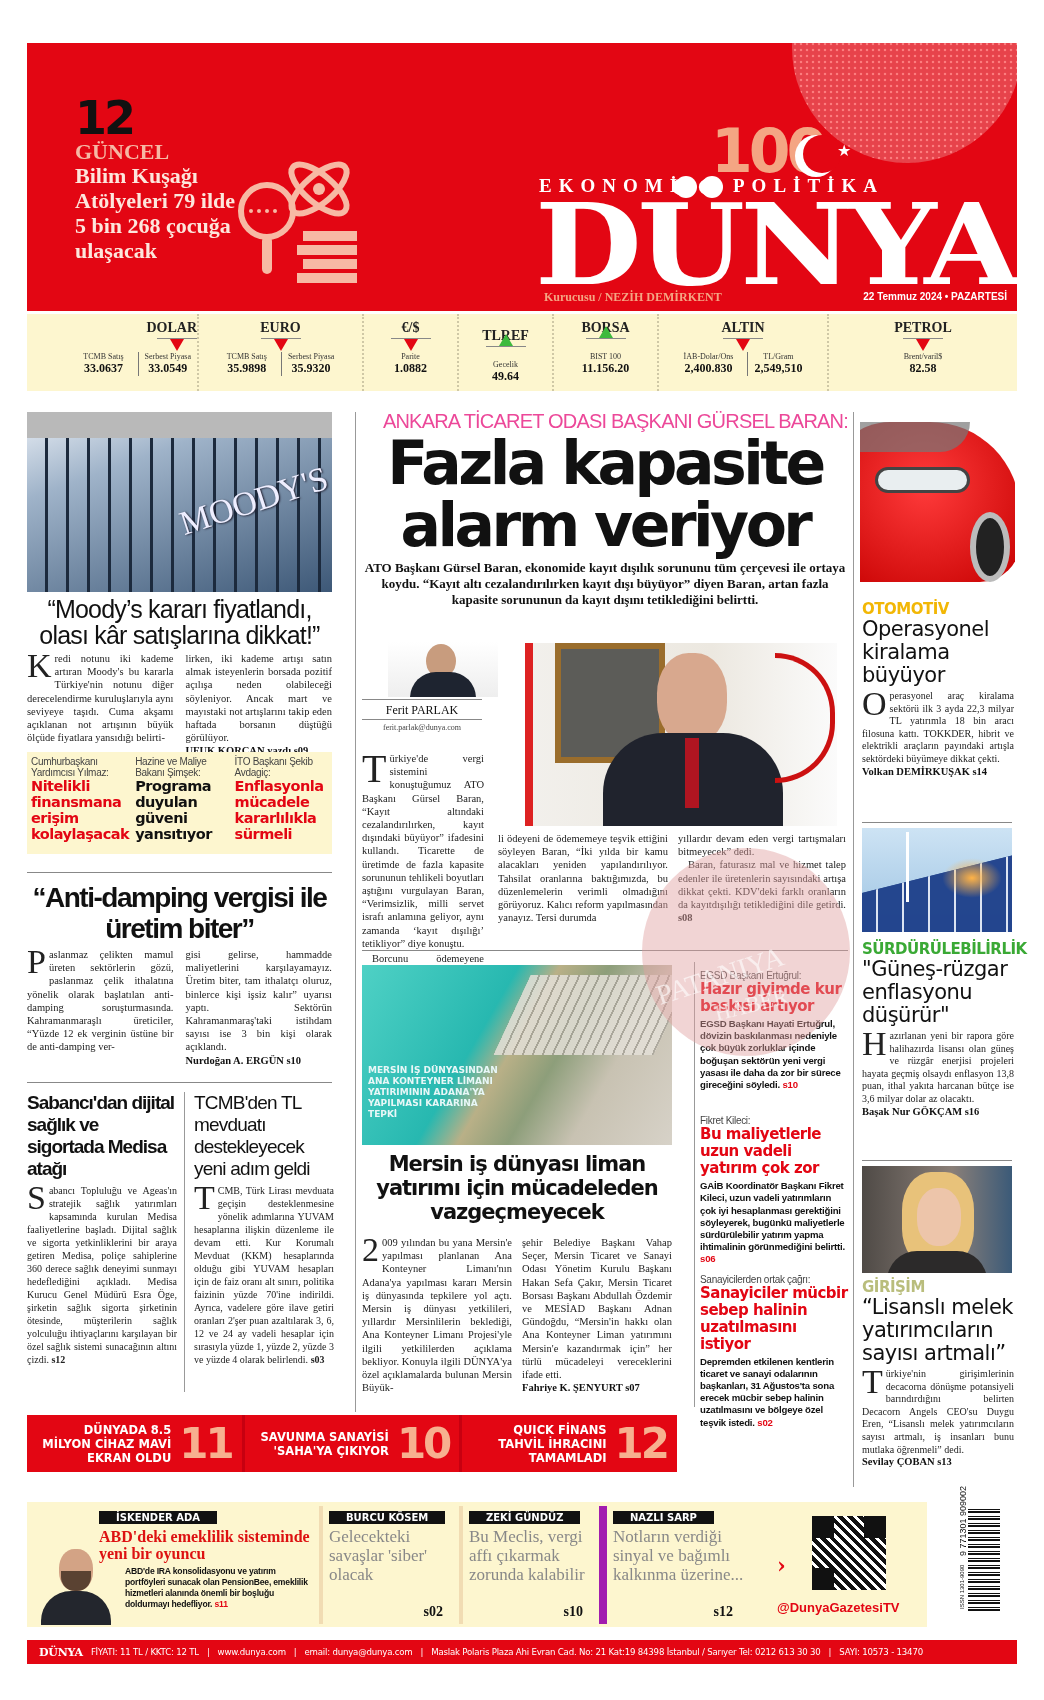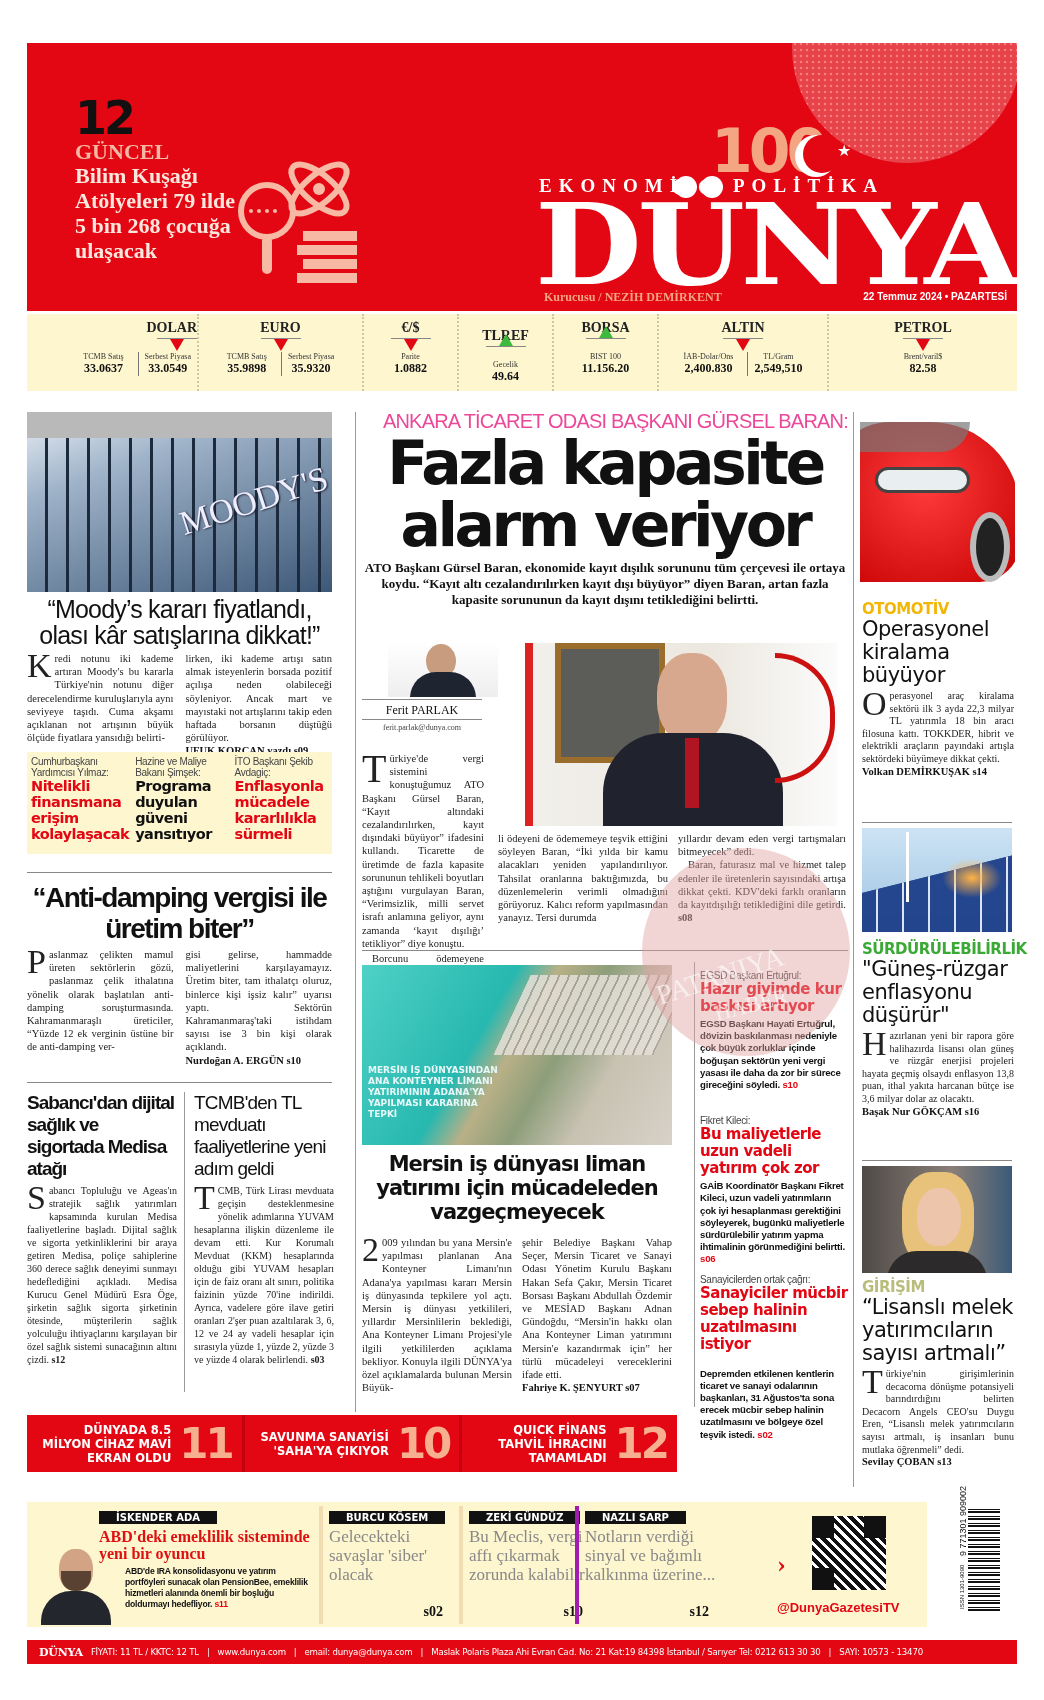--- a/index.html
+++ b/index.html
@@ -240,21 +240,21 @@
   <div class="body-txt" style="flex:1"><span>gisi gelirse, hammadde maliyetlerini karşılayamayız. Üretim biter, tam ithalatçı oluruz, binlerce kişi işsiz kalır” uyarısı yaptı. Sektörün Kahramanmaraş'taki istihdam sayısı ise 3 bin kişi olarak açıklandı.</span><div class="byline">Nurdoğan A. ERGÜN s10</div></div>
 </div>
 <div class="hr" style="left:27px;top:1082px;width:305px"></div>
 
 <div class="abs" style="left:27px;top:1092px;width:150px">
   <div class="sans" style="font-weight:bold;font-size:19px;line-height:22px;letter-spacing:-1px">Sabancı'dan dijital sağlık ve sigortada Medisa atağı</div>
   <div class="body-txt" style="margin-top:4px;font-size:10px;line-height:13px"><span class="drop">S</span><span>abancı Topluluğu ve Ageas'ın stratejik sağlık yatırımları kapsamında kurulan Medisa faaliyetlerine başladı. Dijital sağlık ve sigorta yetkinliklerini bir araya getiren Medisa, poliçe sahiplerine 360 derece sağlık deneyimi sunmayı hedeflediğini açıkladı. Medisa Kurucu Genel Müdürü Esra Öge, şirketin sağlık sigorta şirketinin ötesinde, müşterilerin sağlık yolculuğu ihtiyaçlarını karşılayan bir özel sağlık sistemi sunacağının altını çizdi.</span> <b>s12</b></div>
 </div>
 <div class="vr" style="left:184px;top:1092px;height:300px"></div>
 <div class="abs" style="left:194px;top:1092px;width:140px">
-  <div class="sans" style="font-size:19px;line-height:22px;letter-spacing:-0.8px">TCMB'den TL mevduatı faaliyetlerine yeni adım geldi</div>
+  <div class="sans" style="font-size:19px;line-height:22px;letter-spacing:-0.8px">TCMB'den TL mevduatı destekleyecek yeni adım geldi</div>
   <div class="body-txt" style="margin-top:4px;font-size:10px;line-height:13px"><span class="drop">T</span><span>CMB, Türk Lirası mevduata geçişin desteklenmesine yönelik adımlarına YUVAM hesaplarına ilişkin düzenleme ile devam etti. Kur Korumalı Mevduat (KKM) hesaplarında olduğu gibi YUVAM hesapları için de faiz oranı alt sınırı, politika faizinin yüzde 70'ine indirildi. Ayrıca, vadelere göre ilave getiri oranları 2'şer puan azaltılarak 3, 6, 12 ve 24 ay vadeli hesaplar için sırasıyla yüzde 1, yüzde 2, yüzde 3 ve yüzde 4 olarak belirlendi.</span> <b>s03</b></div>
 </div>
 
 <div class="vr" style="left:355px;top:412px;height:1000px"></div>
 <div class="vr" style="left:853px;top:412px;height:1075px"></div>
 <div class="abs sans" style="left:362px;top:410px;width:486px;font-size:20px;color:#ec4899;text-align:right;letter-spacing:-0.8px">ANKARA TİCARET ODASI BAŞKANI GÜRSEL BARAN:</div>
 <div class="abs cond" style="left:362px;top:432px;width:486px;font-size:60px;line-height:62px;font-weight:900;text-align:center;letter-spacing:-3.5px">
   <div>Fazla kapasite</div>
   <div>alarm veriyor</div>
 </div>
@@ -304,21 +304,21 @@
   <div class="blk-txt" style="margin-top:3px"><span>EGSD Başkanı Hayati Ertuğrul, dövizin baskılanması nedeniyle çok büyük zorluklar içinde boğuşan sektörün yeni vergi yasası ile daha da zor bir sürece gireceğini söyledi.</span> <span class="pg">s10</span></div>
     </div>
     <div style="margin-bottom: 8px; margin-top: 24px;">
       <div class="small-k">Fikret Kileci:</div>
   <div class="red-hl" style="font-size:15px;line-height:17px">Bu maliyetlerle uzun vadeli yatırım çok zor</div>
   <div class="blk-txt" style="margin-top:3px"><span>GAİB Koordinatör Başkanı Fikret Kileci, uzun vadeli yatırımların çok iyi hesaplanması gerektiğini söyleyerek, bugünkü maliyetlerle sürdürülebilir yatırım yapma ihtimalinin görünmediğini belirtti.</span> <span class="pg">s06</span></div>
     </div>
     <div style="margin-bottom: 8px;">
       <div class="small-k">Sanayicilerden ortak çağrı:</div>
   <div class="red-hl" style="font-size:15px;line-height:17px">Sanayiciler mücbir sebep halinin uzatılmasını istiyor</div>
-  <div class="blk-txt" style="margin-top:15px"><span>Depremden etkilenen kentlerin ticaret ve sanayi odalarının başkanları, 31 Ağustos'ta sona erecek mücbir sebep halinin uzatılmasını ve bölgeye özel teşvik istedi.</span> <span class="pg">s02</span></div>
+  <div class="blk-txt" style="margin-top:3px"><span>Depremden etkilenen kentlerin ticaret ve sanayi odalarının başkanları, 31 Ağustos'ta sona erecek mücbir sebep halinin uzatılmasını ve bölgeye özel teşvik istedi.</span> <span class="pg">s02</span></div>
     </div>
   </div>
 
 <div class="watermark">
   <span style="left:12px;top:112px;transform:rotate(-18deg)">PATANIYA</span>
   <span style="left:72px;top:144px;font-size:22px;transform:rotate(-14deg)">HABER</span>
 </div>
 
 <div class="photo" style="left:860px;top:412px;width:155px;height:180px;background:#fff">
   <div style="position:absolute;left:-30px;top:10px;width:190px;height:160px;border-radius:60px 90px 40px 30px;background:radial-gradient(circle at 50% 40%,#ff3b3b,#c60000)"></div>
@@ -386,21 +386,21 @@
   <div class="abs" style="left:292px;top:4px;width:140px;height:118px;border-left:4px solid #f1dcb3">
     <span class="tag" style="margin-left:6px">BURCU KÖSEM</span>
     <div class="col-t" style="padding-left:6px;margin-top:2px">Gelecekteki savaşlar 'siber' olacak</div>
     <div class="col-p">s02</div>
   </div>
   <div class="abs" style="left:432px;top:4px;width:140px;height:118px;border-left:4px solid #f1dcb3">
     <span class="tag" style="margin-left:6px">ZEKİ GÜNDÜZ</span>
     <div class="col-t" style="padding-left:6px;margin-top:2px">Bu Meclis, vergi affı çıkarmak zorunda kalabilir</div>
     <div class="col-p">s10</div>
   </div>
-  <div class="abs" style="left:548px;top:4px;width:150px;height:118px;border-left:4px solid #a21caf">
+  <div class="abs" style="left:572px;top:4px;width:150px;height:118px;border-left:8px solid #a21caf">
     <span class="tag" style="margin-left:6px">NAZLI SARP</span>
     <div class="col-t" style="padding-left:6px;margin-top:2px">Notların verdiği sinyal ve bağımlı kalkınma üzerine...</div>
     <div class="col-p">s12</div>
   </div>
   <div class="abs" style="left:750px;top:50px;color:#e30613;font-size:22px;font-weight:bold">›</div>
   <div class="abs" style="left:785px;top:14px;width:74px;height:74px;background:
       linear-gradient(#111,#111) 0 0/22px 22px no-repeat,
       linear-gradient(#111,#111) 52px 0/22px 22px no-repeat,
       linear-gradient(#111,#111) 0 52px/22px 22px no-repeat,
       repeating-linear-gradient(45deg,#111 0 4px,#fff 4px 7px),#fff"></div>

